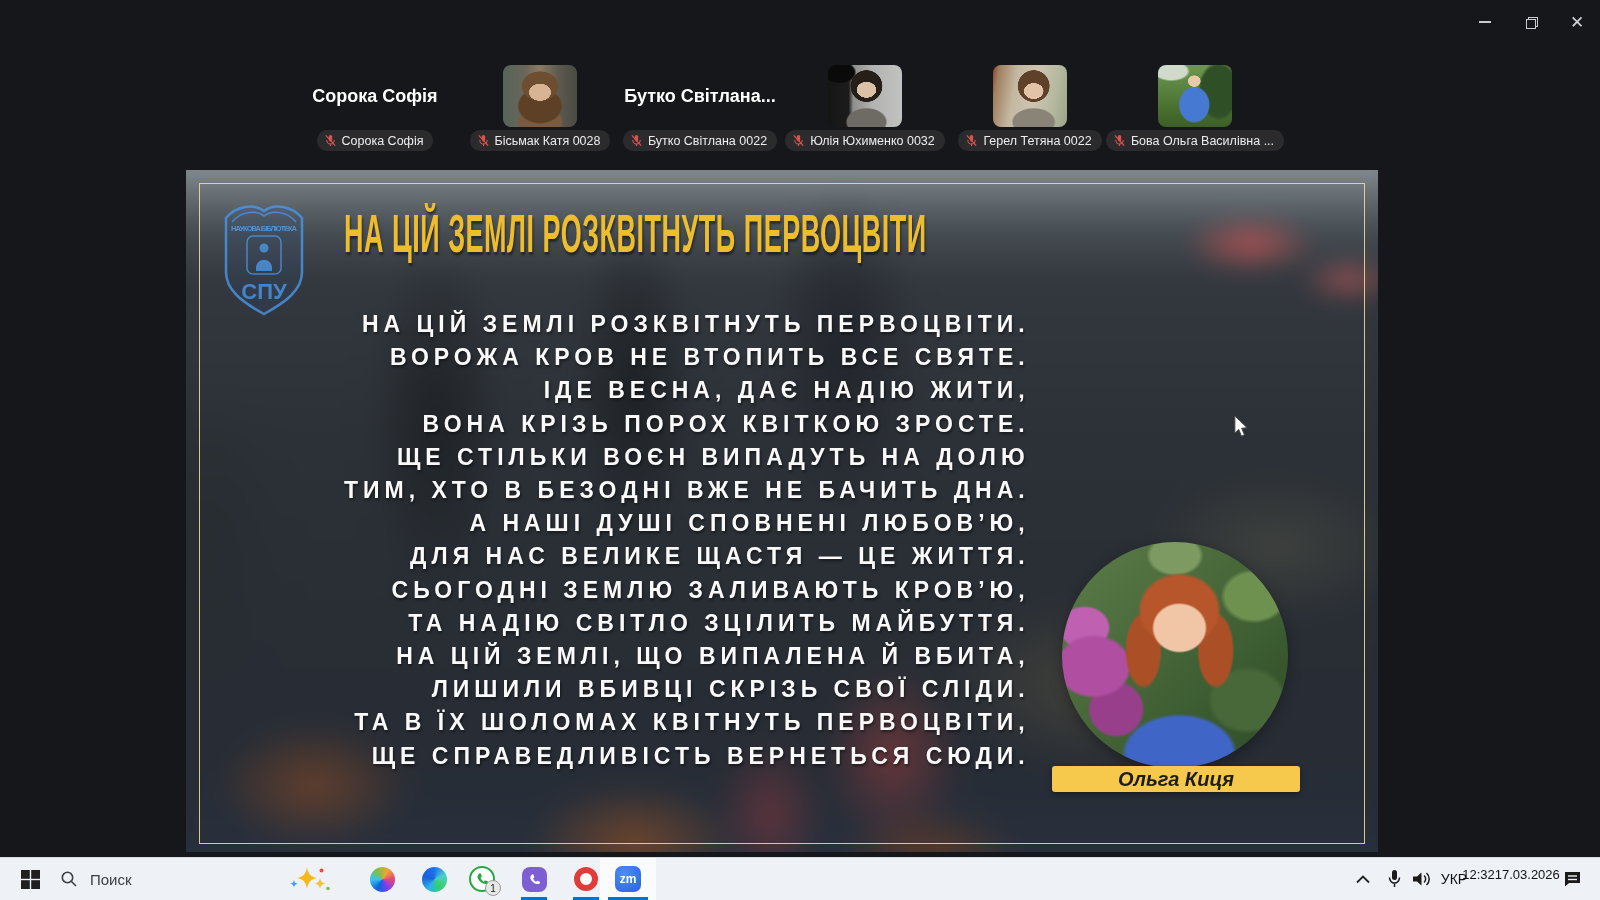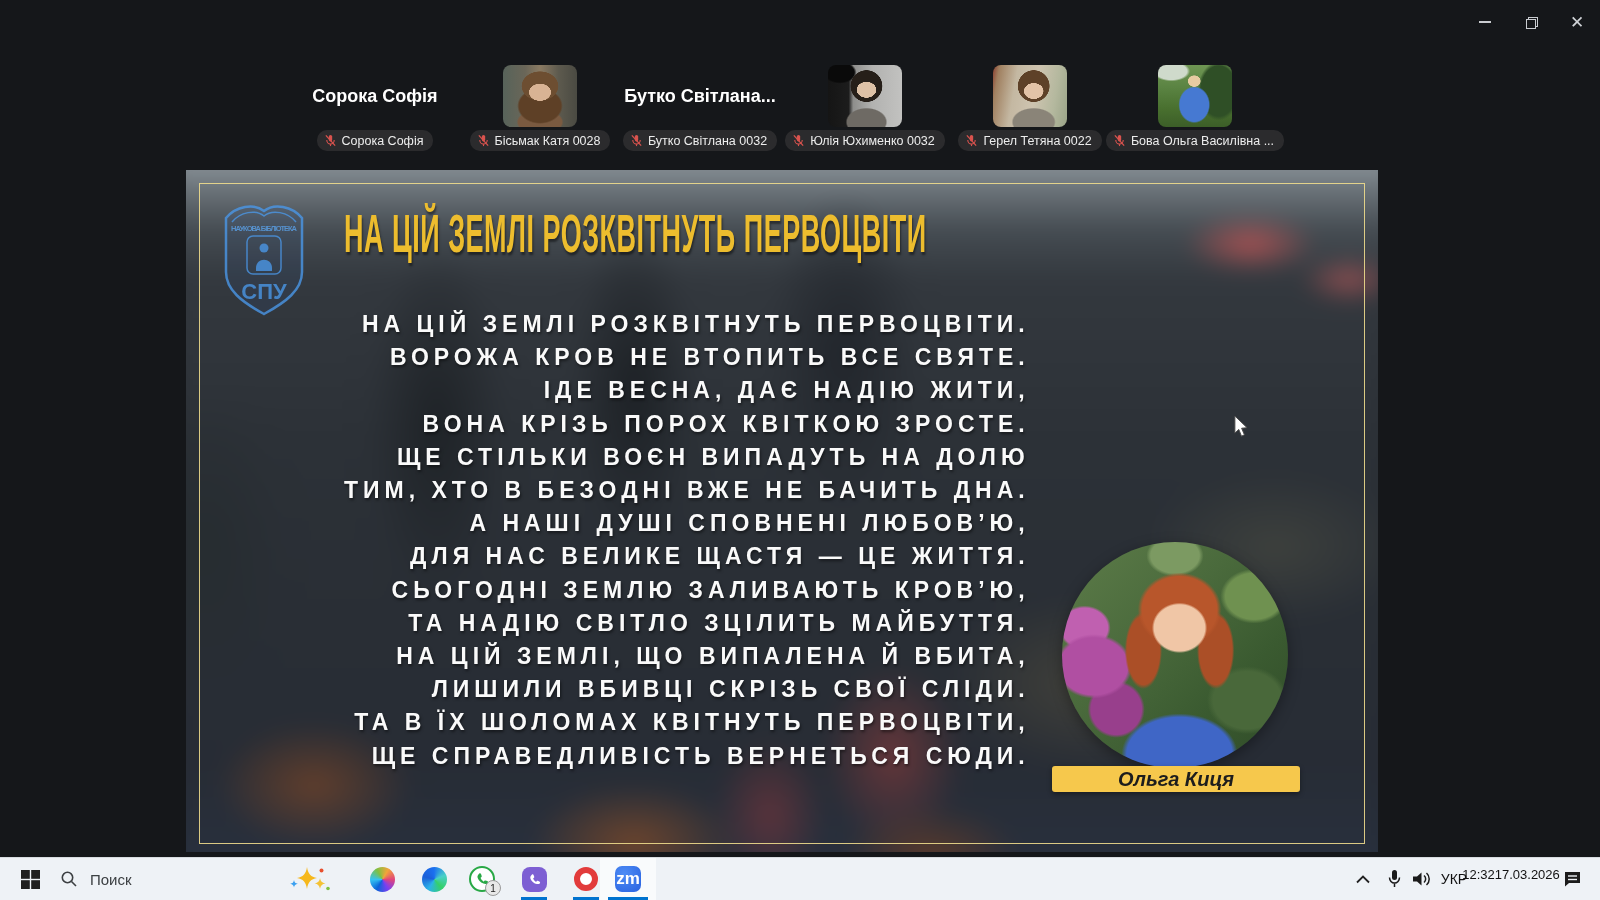--- a/index.html
+++ b/index.html
@@ -160,21 +160,21 @@
     <div class="tile-top">
         <span class="big-name">Бутко Світлана...</span>
       </div>
     <div class="pill">
       <svg width="13" height="13" viewBox="0 0 14 14">
           <rect x="5.2" y="1" width="3.6" height="7" rx="1.8" fill="#d9534e"></rect>
           <path d="M3 6.5 a4 4.4 0 0 0 8 0" stroke="#d9534e" stroke-width="1.2" fill="none"></path>
           <line x1="7" y1="11" x2="7" y2="13" stroke="#d9534e" stroke-width="1.2"></line>
           <line x1="2" y1="1.5" x2="12" y2="12.5" stroke="#d9534e" stroke-width="1.4"></line>
         </svg>
-      <span>Бутко Світлана 0032</span>
+      <span>Бутко Світлана 0022</span>
     </div>
   </div>
 
   <div class="tile" style="left:780px;width:170px;">
     <div class="tile-top">
         <div class="vid v-yulia"></div>
       </div>
     <div class="pill">
       <svg width="13" height="13" viewBox="0 0 14 14">
           <rect x="5.2" y="1" width="3.6" height="7" rx="1.8" fill="#d9534e"></rect>
@@ -307,21 +307,21 @@
         <svg width="13" height="13" viewBox="0 0 24 24">
             <path d="M7 3 C8 2 10 2 10.5 4 L11.5 7 C12 8.5 10.5 9.5 9.5 10 C10.5 13 12.5 15 15 16.5 C15.5 15.5 16.5 14 18 14.5 L21 15.5 C23 16 22.5 18.5 21.5 19.5 C19 22 8 20 4.5 10 C3.5 7 5.5 4.5 7 3Z" fill="#fff"></path>
           </svg>
       </div>
     </div>
     <div class="tb" style="left:562px;width:48px;">
       <div class="circle-icon" style="width:24px;height:24px;border:6px solid #e23b3b;box-sizing:border-box;background:#fff;"></div>
     </div>
     <div class="zoom-tile">
       <div class="tb" style="left:0;width:56px;">
-        <div style="width:26px;height:26px;border-radius:7px;background:radial-gradient(circle at 35% 30%,#4d8cf5,#2a62e0);display:flex;align-items:center;justify-content:center;color:#fff;font-weight:bold;font-size:17px;">zm</div>
+        <div style="width:26px;height:26px;border-radius:7px;background:radial-gradient(circle at 35% 30%,#4d8cf5,#2a62e0);display:flex;align-items:center;justify-content:center;color:#fff;font-weight:bold;font-size:12px;">zm</div>
       </div>
     </div>
     <div class="app-underline" style="left:521px;width:26px;"></div>
     <div class="app-underline" style="left:573px;width:26px;"></div>
     <div class="app-underline" style="left:608px;width:40px;"></div>
 
     <div class="tb" style="left:1348px;width:30px;">
       <svg width="14" height="9" viewBox="0 0 14 9">
           <polyline points="1,7.5 7,1.5 13,7.5" fill="none" stroke="#222" stroke-width="1.8"></polyline>
         </svg>

